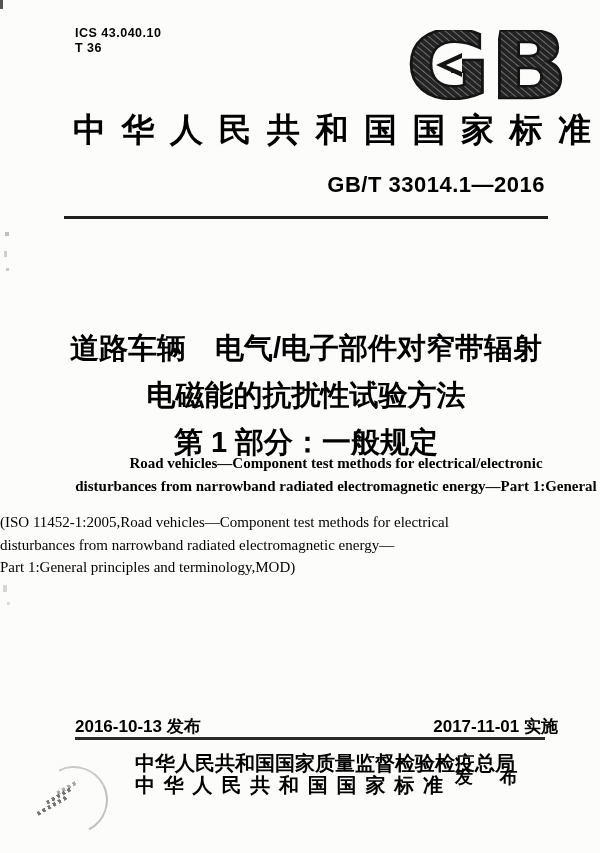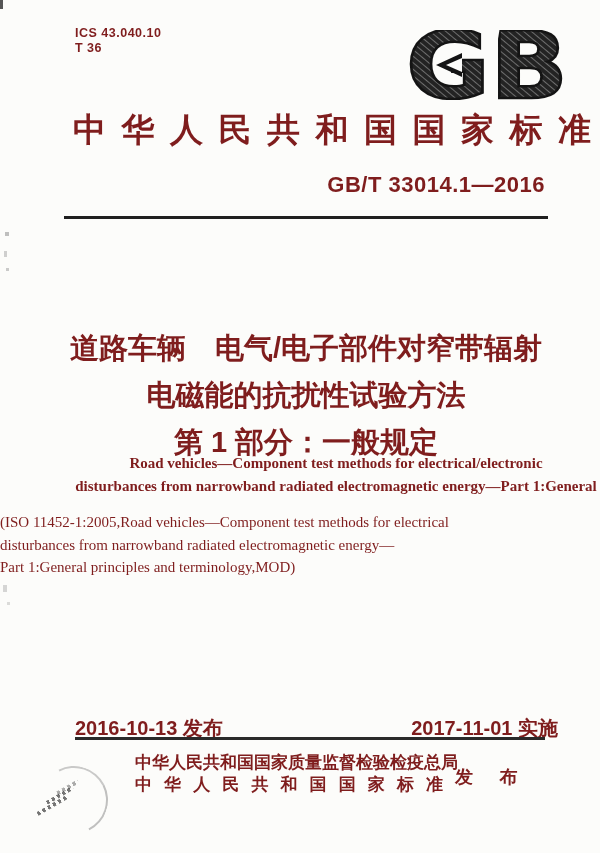--- a/index.html
+++ b/index.html
@@ -2,21 +2,21 @@
 <html><head>
 <meta charset="utf-8">
 <style>
   html,body{margin:0;padding:0;background:#e9e9e7;}
   .page{
     position:relative;
     width:600px;height:853px;
     margin:0 auto;
     background:#fcfcfa;
     overflow:hidden;
-    color:#7f1d1d;
+    color:#000000;
     font-family:"Liberation Serif","DejaVu Serif",serif;
   }
   .sans{font-family:"Liberation Sans","DejaVu Sans",sans-serif;}
   
   .ics-block{
     position:absolute;left:75px;top:26px;
     font-weight:bold;font-size:12.5px;line-height:15px;
     letter-spacing:.5px;
   }
   
@@ -50,30 +50,30 @@
   }
   
   .iso-ref{
     position:absolute;left:0;top:511px;width:100%;
     text-align:left;font-size:15px;line-height:22.5px;
   }
   
   .date-row{
     position:absolute;left:75px;top:715px;width:483px;
     display:flex;justify-content:space-between;
-    font-weight:bold;font-size:20px;
+    font-weight:bold;font-size:17px;
   }
   .rule-bottom{
     position:absolute;left:75px;top:737px;width:470px;height:2.5px;
     background:#2a2a2a;
   }
   
   .issuer{
     position:absolute;left:135px;top:752px;width:308px;
-    font-weight:bold;font-size:17px;line-height:22px;
+    font-weight:bold;font-size:20px;line-height:22px;
     white-space:nowrap;
   }
   .issuer .line{display:block;width:100%;text-align:justify;text-align-last:justify;}
   .publish-label{
     position:absolute;left:455px;top:765px;
     font-weight:bold;font-size:18px;letter-spacing:11px;white-space:nowrap;
   }
   
   .stamp{
     position:absolute;left:40px;top:766px;width:64px;height:64px;

